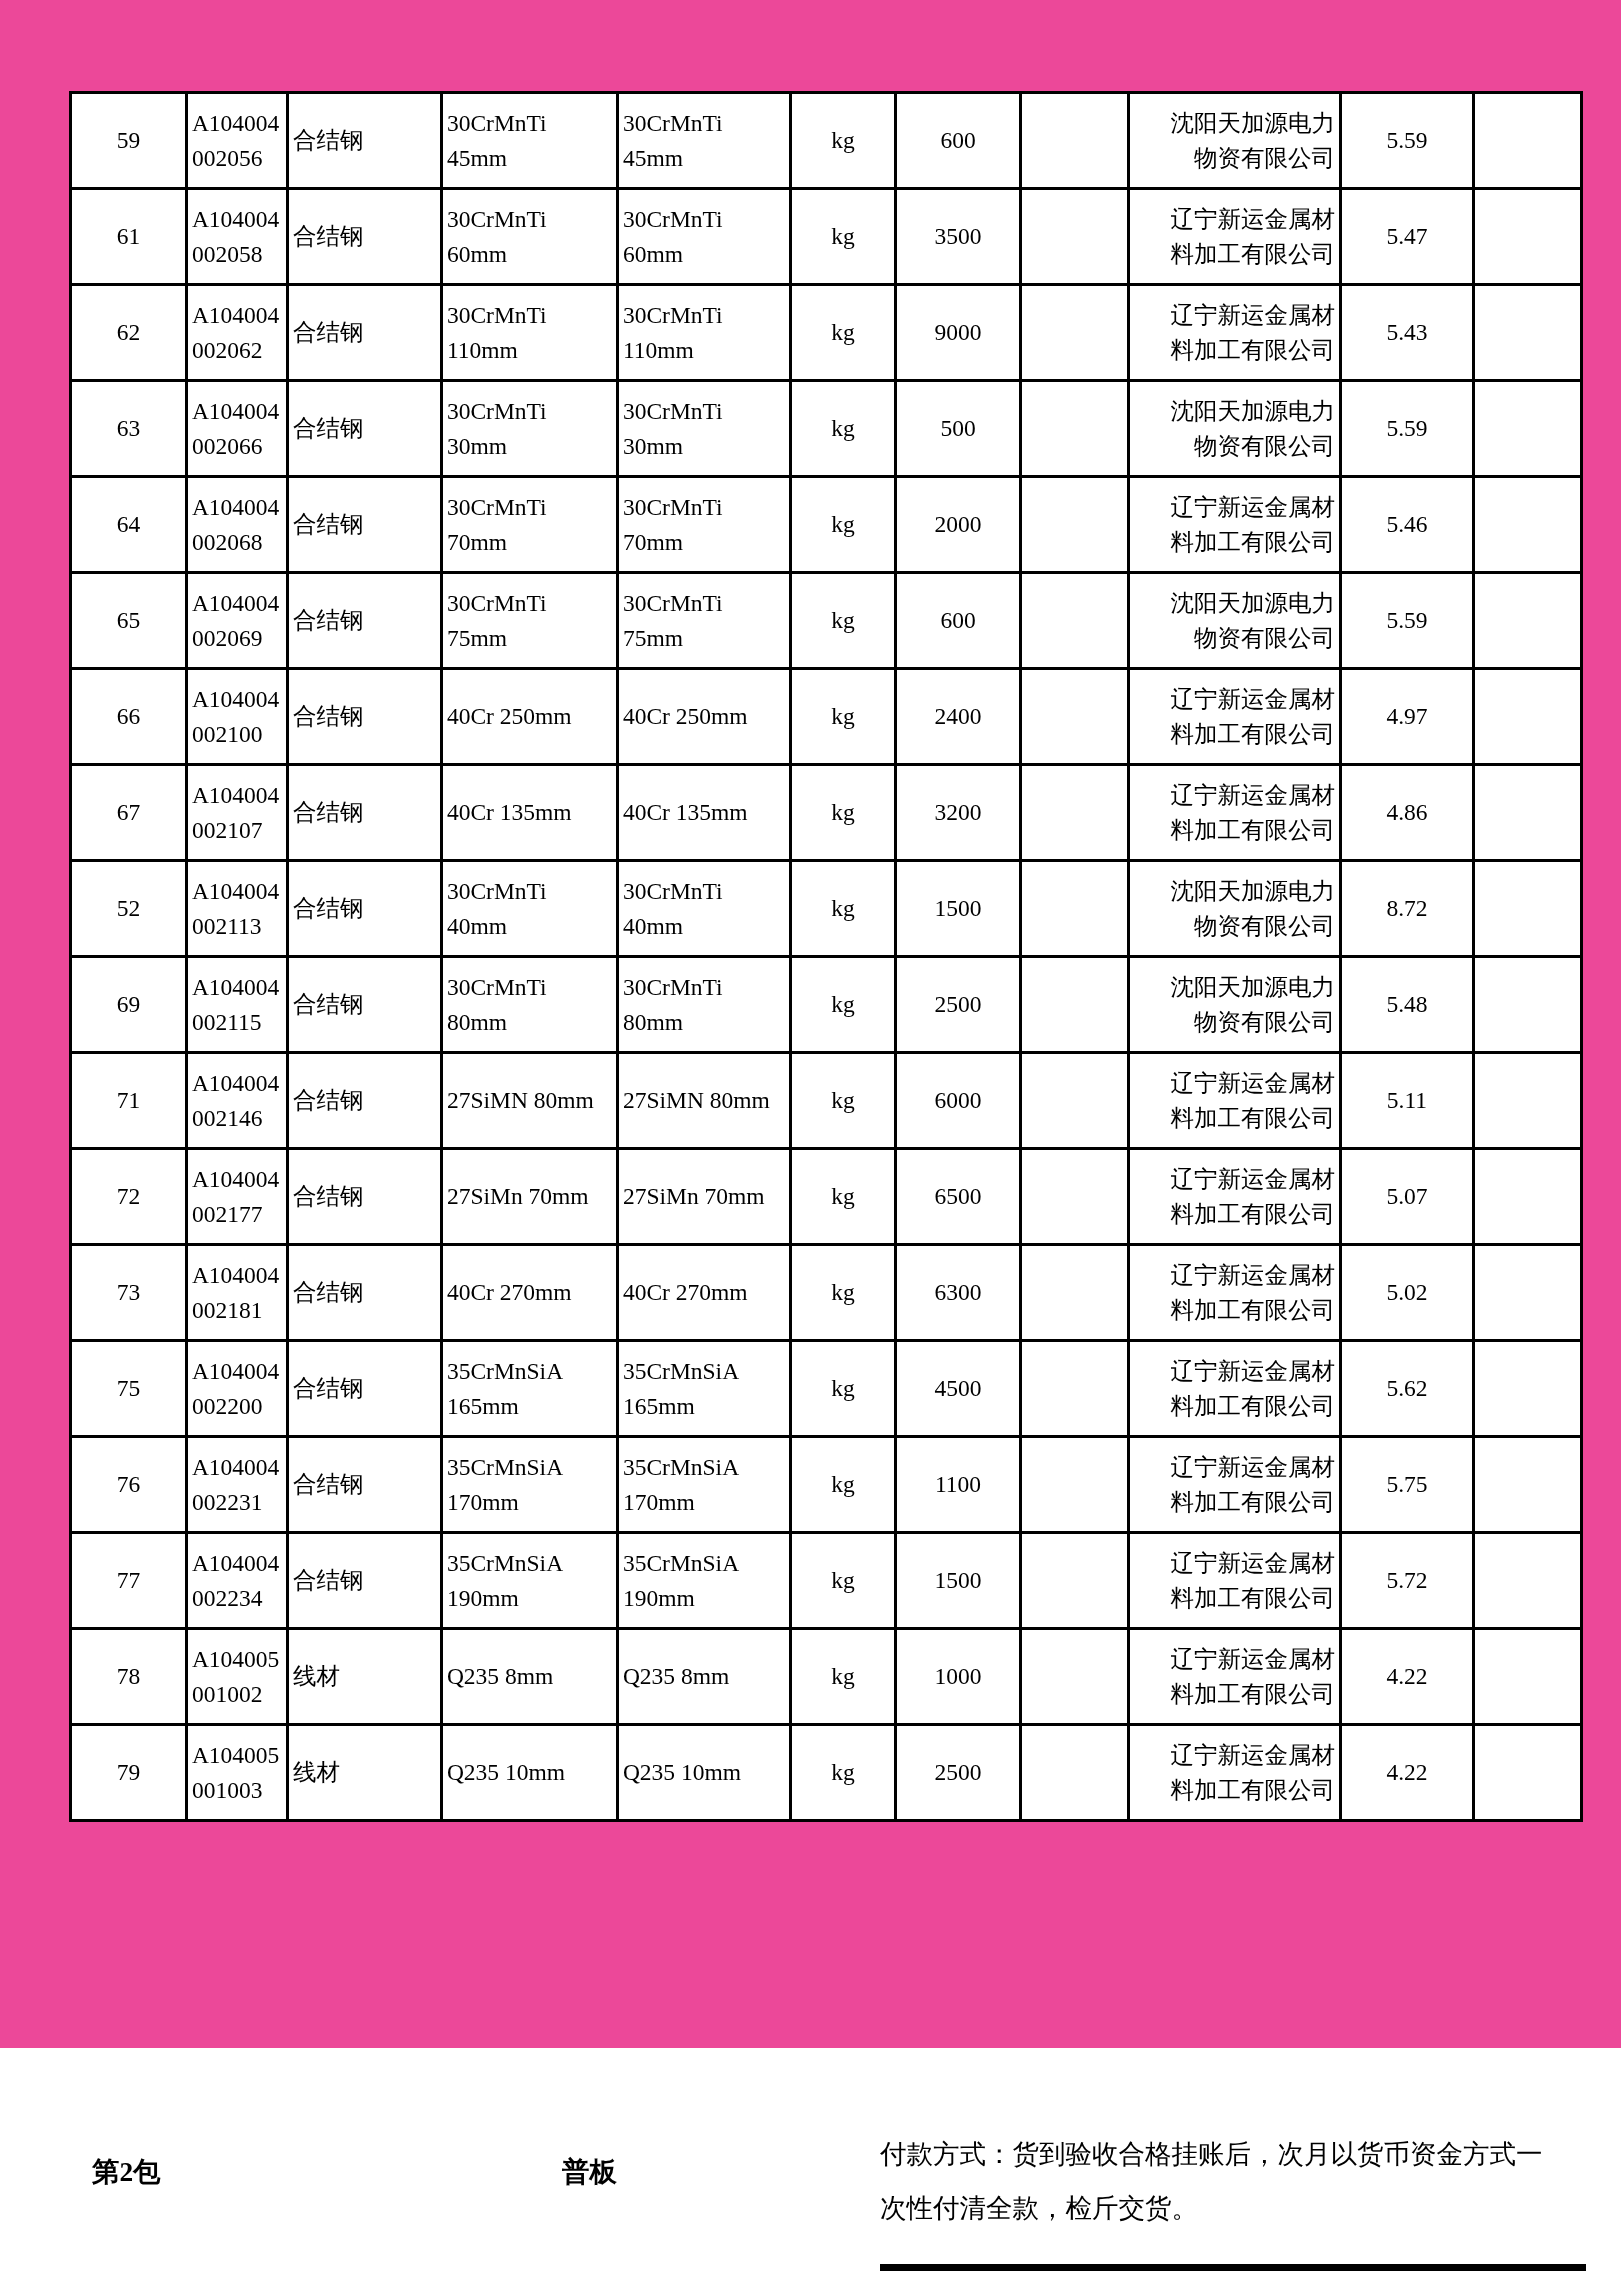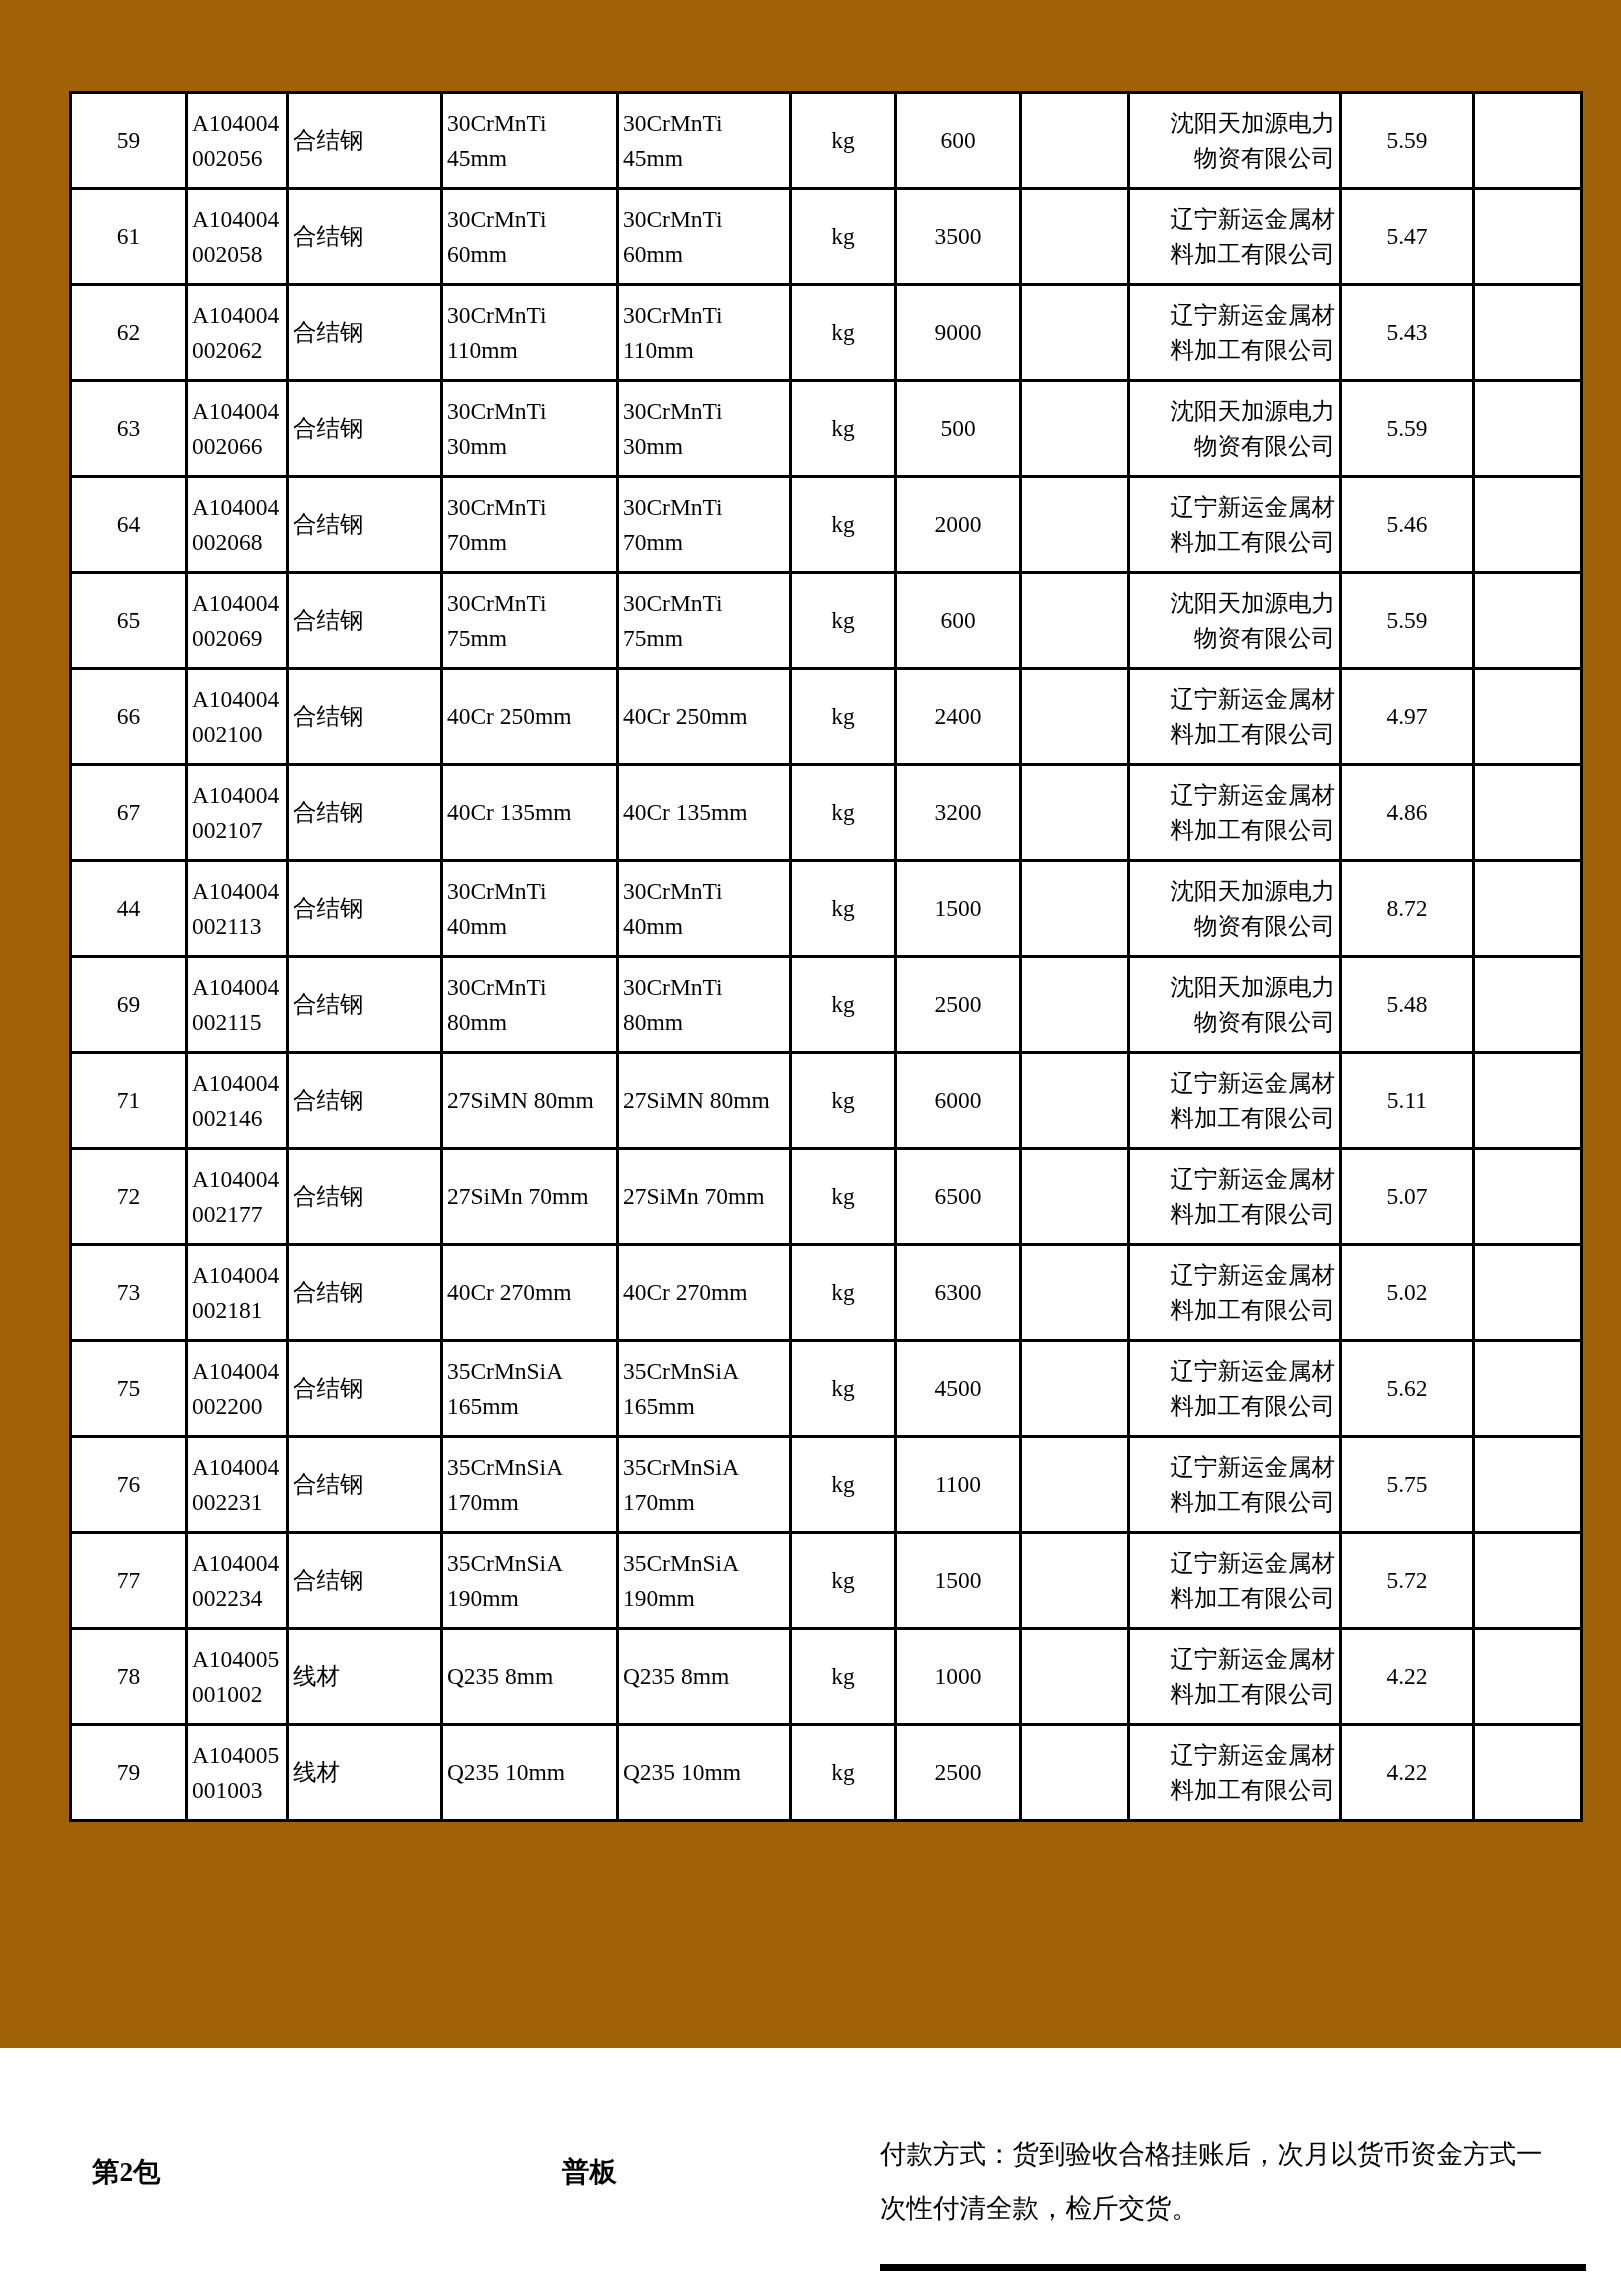--- a/index.html
+++ b/index.html
@@ -4,21 +4,21 @@
 <style>
   html,body{margin:0;padding:0;}
   body{
     width:1621px;height:2293px;
     background:#ffffff;
     font-family:"Liberation Serif","DejaVu Serif",serif;
     color:#000;
     position:relative;
     overflow:hidden;
   }
-  .page{position:absolute;left:0;top:0;width:1621px;height:2048px;background:#a16207;}
+  .page{position:absolute;left:0;top:0;width:1621px;height:2048px;background:#ec4899;}
 
   table.price-table{
     position:absolute;left:69px;top:91px;
     border-collapse:collapse;
     table-layout:fixed;
     width:1511px;
   }
   table.price-table td{
     border:3.9px solid #000;
     font-size:23.5px;
@@ -202,21 +202,21 @@
       <td class="c-left pre">40Cr 135mm</td>
       <td class="c-center">kg</td>
       <td class="c-center">3200</td>
       <td class="c-center"></td>
       <td class="c-supplier">辽宁新运金属材
 料加工有限公司</td>
       <td class="c-center">4.86</td>
       <td class="c-center"></td>
     </tr>
         <tr>
-      <td class="c-center">44</td>
+      <td class="c-center">52</td>
       <td class="c-left pre">A104004
 002113</td>
       <td class="c-left">合结钢</td>
       <td class="c-left pre">30CrMnTi
 40mm</td>
       <td class="c-left pre">30CrMnTi
 40mm</td>
       <td class="c-center">kg</td>
       <td class="c-center">1500</td>
       <td class="c-center"></td>

